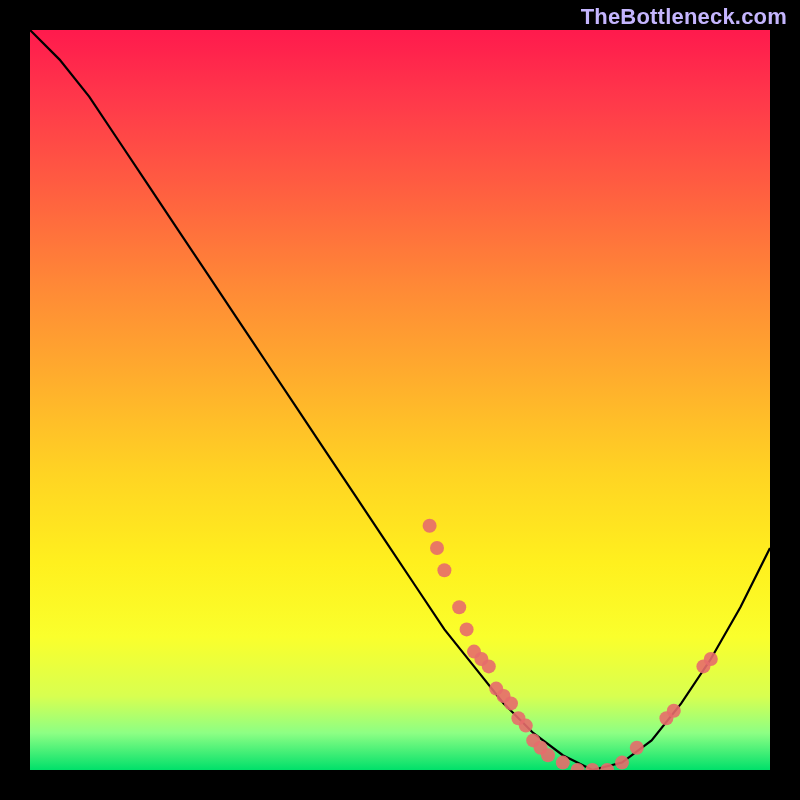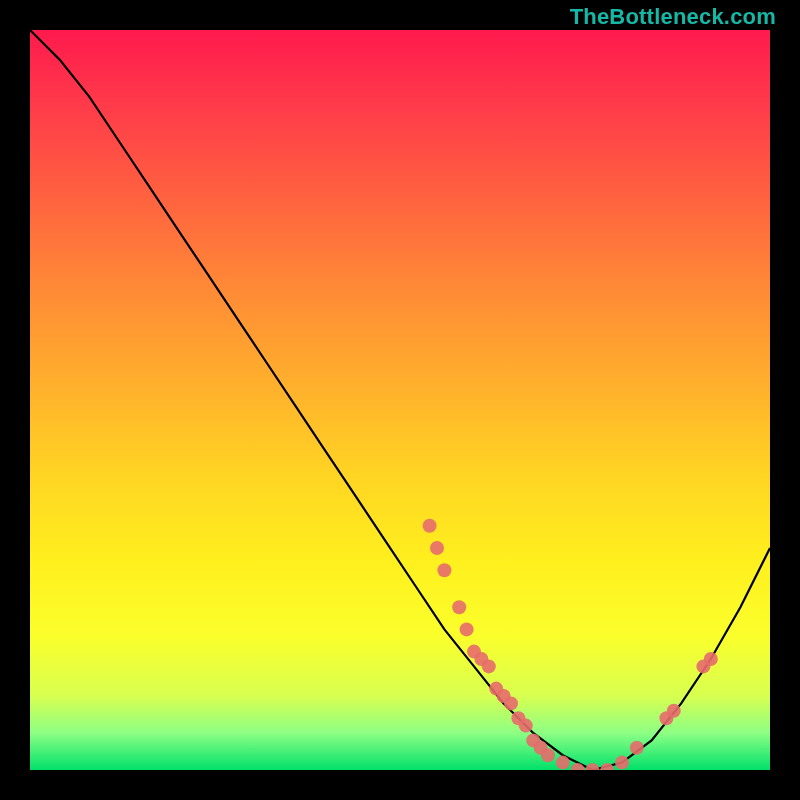--- a/index.html
+++ b/index.html
@@ -14,25 +14,25 @@
     position: absolute;
     top: 0;
     left: 0;
     width: 800px;
     height: 800px;
     background: #000;
   }
   .watermark {
     position: absolute;
     top: 4px;
-    right: 24px;
+    right: 13px;
     font-family: Arial, Helvetica, sans-serif;
     font-size: 22px;
     font-weight: bold;
-    color: #14b8a6;
+    color: #c4b5fd;
     letter-spacing: 0.2px;
   }
   .plot {
     position: absolute;
     top: 30px;
     left: 30px;
     width: 740px;
     height: 740px;
     background: linear-gradient(to bottom,
       #ff1a4d 0%,

